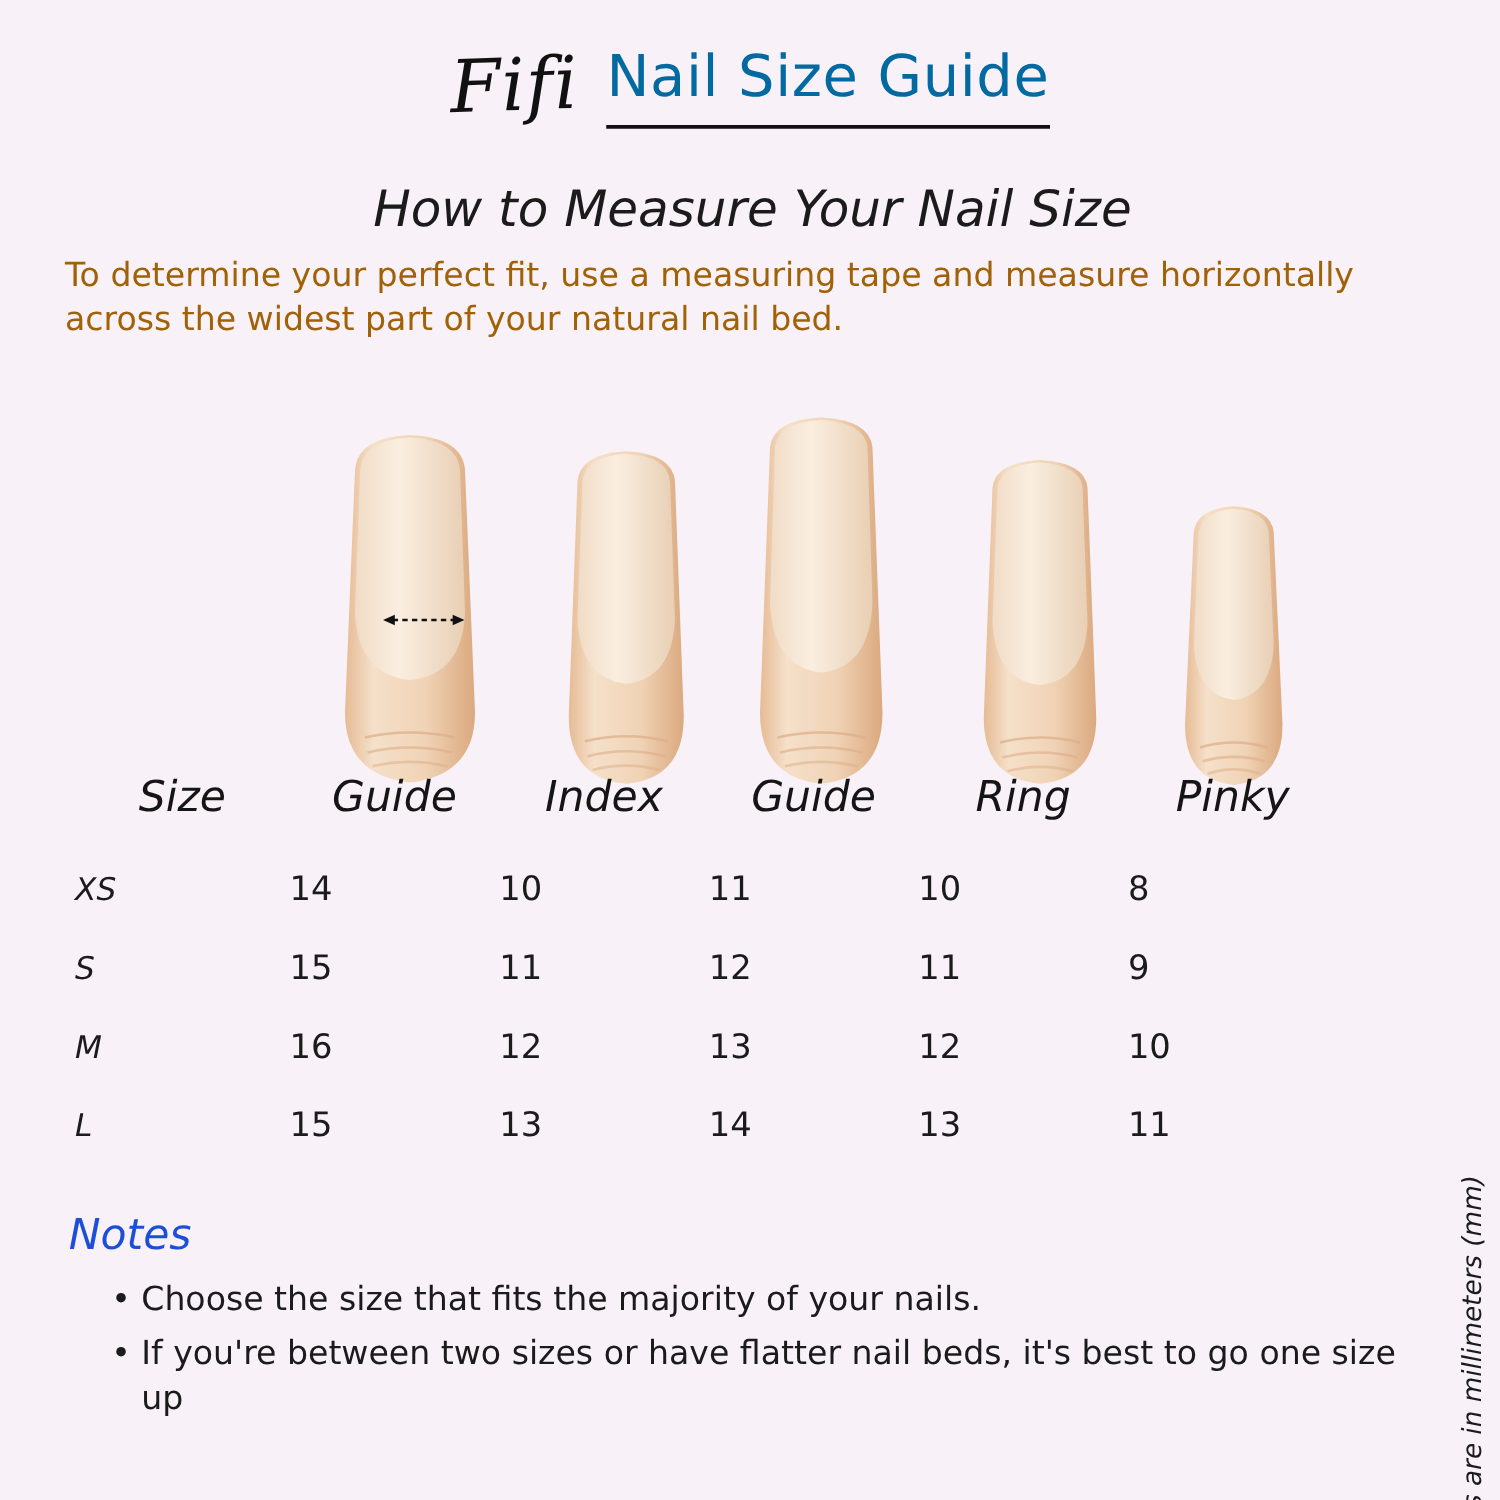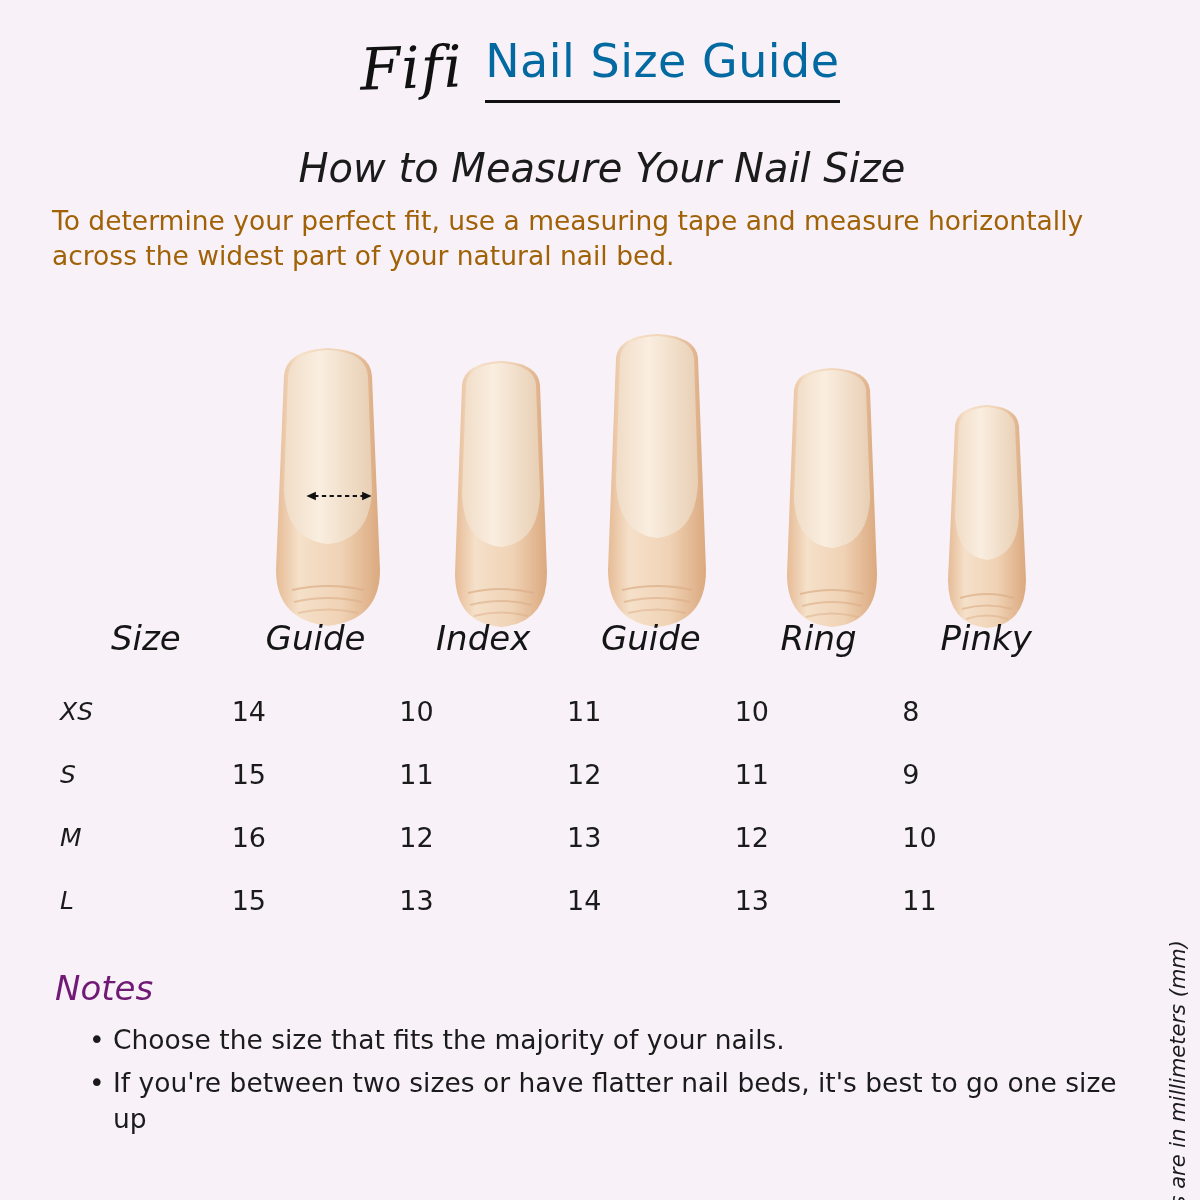--- a/index.html
+++ b/index.html
@@ -161,21 +161,21 @@
     left: 55px;
     top: 968px;
     width: 1100px;
   }
   .notes h3 {
     font-family: "DejaVu Sans", sans-serif;
     font-style: italic;
     font-weight: normal;
     font-size: 34px;
     margin: 0 0 14px 0;
-    color: #701a75;
+    color: #1d4ed8;
   }
   .notes ul {
     margin: 0;
     padding-left: 34px;
     list-style: none;
   }
   .notes li {
     font-family: "DejaVu Sans", sans-serif;
     font-size: 26.5px;
     line-height: 1.38;

